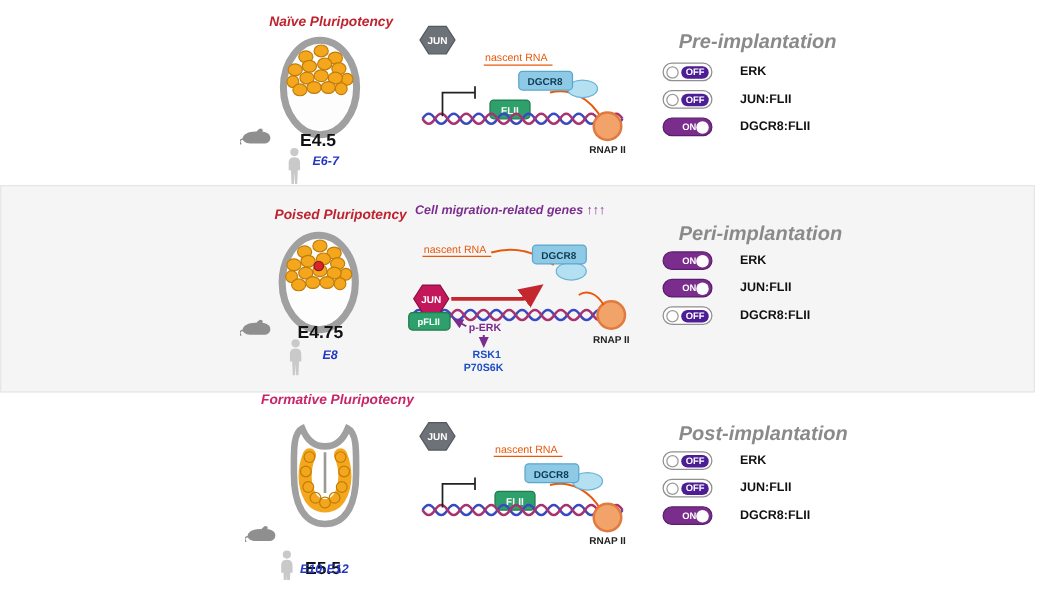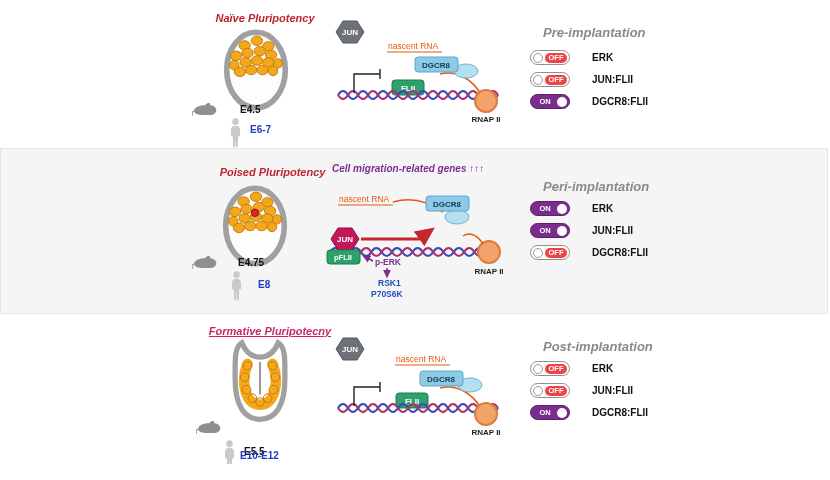--- a/index.html
+++ b/index.html
@@ -4,35 +4,35 @@
 <style>
   html,body{margin:0;padding:0;background:#fff;}
   #fig{position:relative;width:830px;height:464px;background:#fff;overflow:hidden;
        font-family:"Liberation Sans",sans-serif;color:#111;}
   .abs{position:absolute;}
   .band{position:absolute;left:0;top:148px;width:828px;height:166px;
         background:#f5f5f6;border:1px solid #e6e6e6;box-sizing:border-box;}
   .row-title{font-style:italic;font-weight:bold;font-size:11px;text-align:center;}
   .t-red{color:#bf2330;}
   .t-mag{color:#c9266a;}
-  .stage{font-weight:bold;font-size:10px;color:#111;}
-  .hstage{font-weight:bold;font-size:10px;color:#2337c6;}
-  .phase{font-style:italic;font-weight:bold;font-size:13px;color:#8a8a8a;}
+  .stage{font-weight:bold;font-size:14px;color:#111;}
+  .hstage{font-weight:bold;font-size:10px;color:#2337c6;font-style:italic;}
+  .phase{font-style:italic;font-weight:bold;font-size:16px;color:#8a8a8a;}
   .banner{font-style:italic;font-weight:bold;font-size:10px;color:#7b2d8e;}
   .toggles{display:flex;flex-direction:column;}
   .toggle-row{display:flex;align-items:center;margin-bottom:7px;height:15px;}
   .toggle{width:40px;height:15px;border-radius:8px;display:inline-flex;align-items:center;
           padding:0 2px;box-sizing:border-box;flex:0 0 auto;}
   .toggle[data-state="OFF"]{background:#fff;border:1.5px solid #8f8f8f;}
   .toggle[data-state="ON"]{background:#7b2d8e;border:1.5px solid #5a1f6b;flex-direction:row-reverse;}
   .knob{width:10px;height:10px;border-radius:50%;flex:0 0 auto;background:#fff;box-sizing:border-box;}
   .toggle[data-state="OFF"] .knob{border:1.5px solid #9a9a9a;}
   .tstate{flex:1;text-align:center;font-size:7.5px;font-weight:bold;line-height:10px;}
-  .toggle[data-state="OFF"] .tstate{background:#ef4444;color:#fff;border-radius:6px;margin-left:2px;}
-  .toggle[data-state="ON"] .tstate{color:#fff;}
+  .toggle[data-state="OFF"] .tstate{background:#4c1d95;color:#fff;border-radius:6px;margin-left:2px;}
+  .toggle[data-state="ON"] .tstate{color:#fff;text-align:right;}
   .tlabel{font-size:10px;font-weight:bold;margin-left:6px;color:#111;padding-left:16px;}
   svg{display:block;}
   svg text{font-family:"Liberation Sans",sans-serif;}
 </style>
 </head>
 <body>
 
 <svg width="0" height="0" style="position:absolute" aria-hidden="true">
   <defs>
     <marker id="mk-red" markerWidth="7" markerHeight="7" refX="4.5" refY="3" orient="auto">
@@ -199,21 +199,21 @@
     </div>
     <div class="toggle-row">
       <span class="toggle" data-state="OFF">
         <span class="knob"></span>
         <span class="tstate">OFF</span>
       </span>
       <span class="tlabel">DGCR8:FLII</span>
     </div>
   </div>
 
-  <div class="abs row-title t-mag" style="left:195px;top:325px;width:150px;text-decoration:underline;">Formative Pluripotecny</div>
+  <div class="abs row-title t-mag" style="left:195px;top:314px;width:150px;">Formative Pluripotecny</div>
 
   <svg class="abs" style="left:228px;top:337px;" width="64" height="88" viewBox="0 0 66 92">
     <path d="M14,6 C6,10 7,26 7,44 C7,72 17,86 33,86 C49,86 59,72 59,44 C59,26 60,10 52,6 C48,16 41,21 33,21 C25,21 18,16 14,6 Z" fill="#ffffff" stroke="#a0a0a0" stroke-width="5.5"></path>
     <path d="M20,28 C15,40 15,54 21,64 C27,73 39,73 45,64 C51,54 51,40 46,28" fill="none" stroke="#f4a71d" stroke-width="11" stroke-linecap="round"></path>
     <g fill="none" stroke="#c07c08" stroke-width="1">
       <circle cx="20" cy="30" r="4.5"></circle>
         <circle cx="17" cy="42" r="4.5"></circle>
         <circle cx="19" cy="55" r="4.5"></circle>
       <circle cx="25" cy="64" r="4.5"></circle>
         <circle cx="33" cy="68" r="4.5"></circle>

